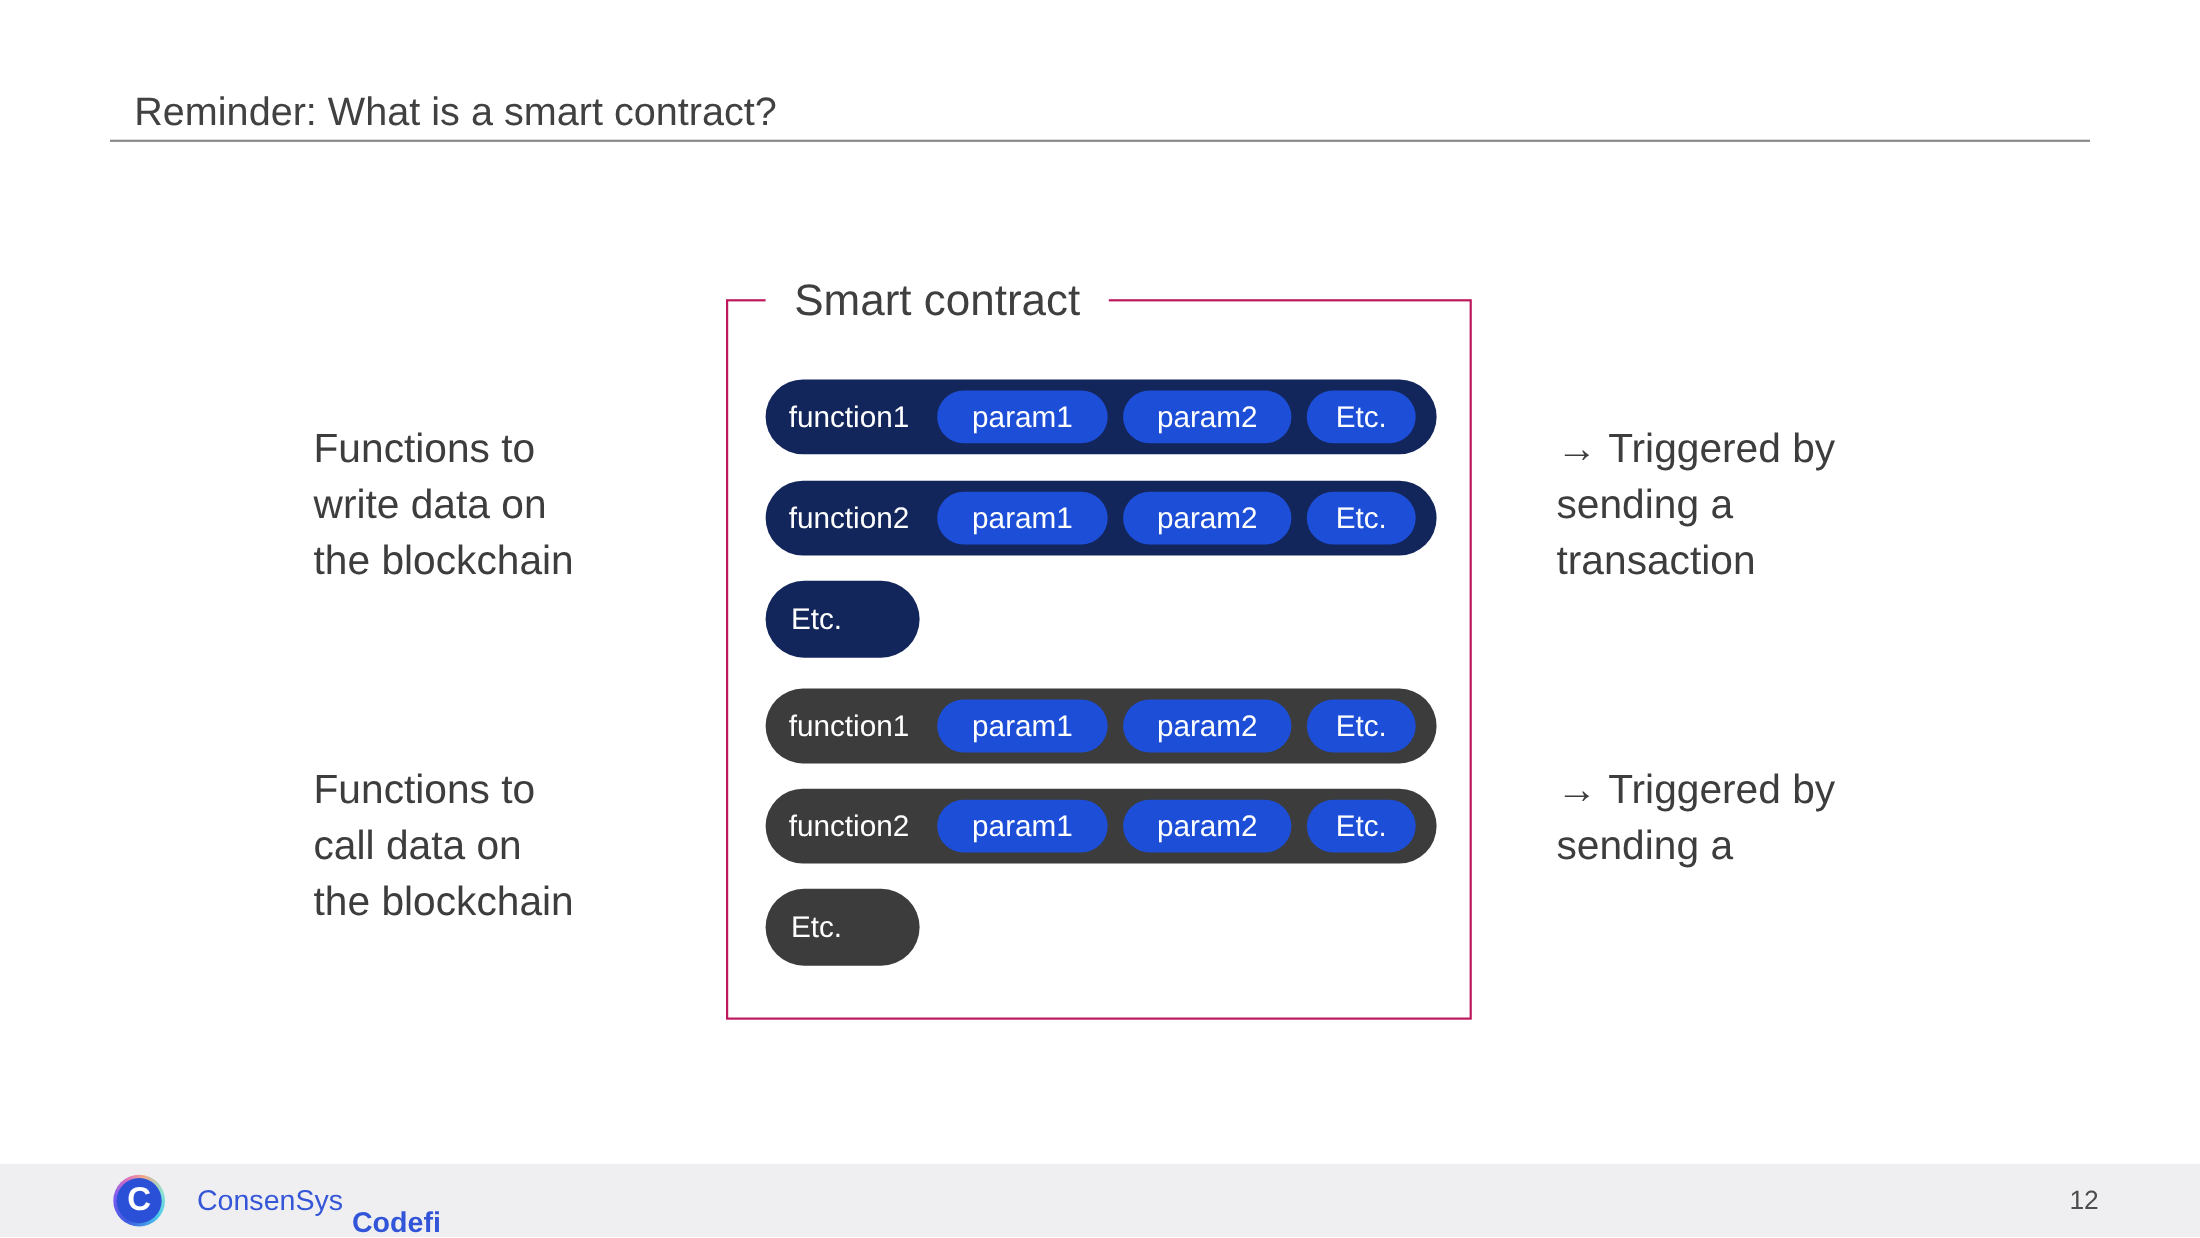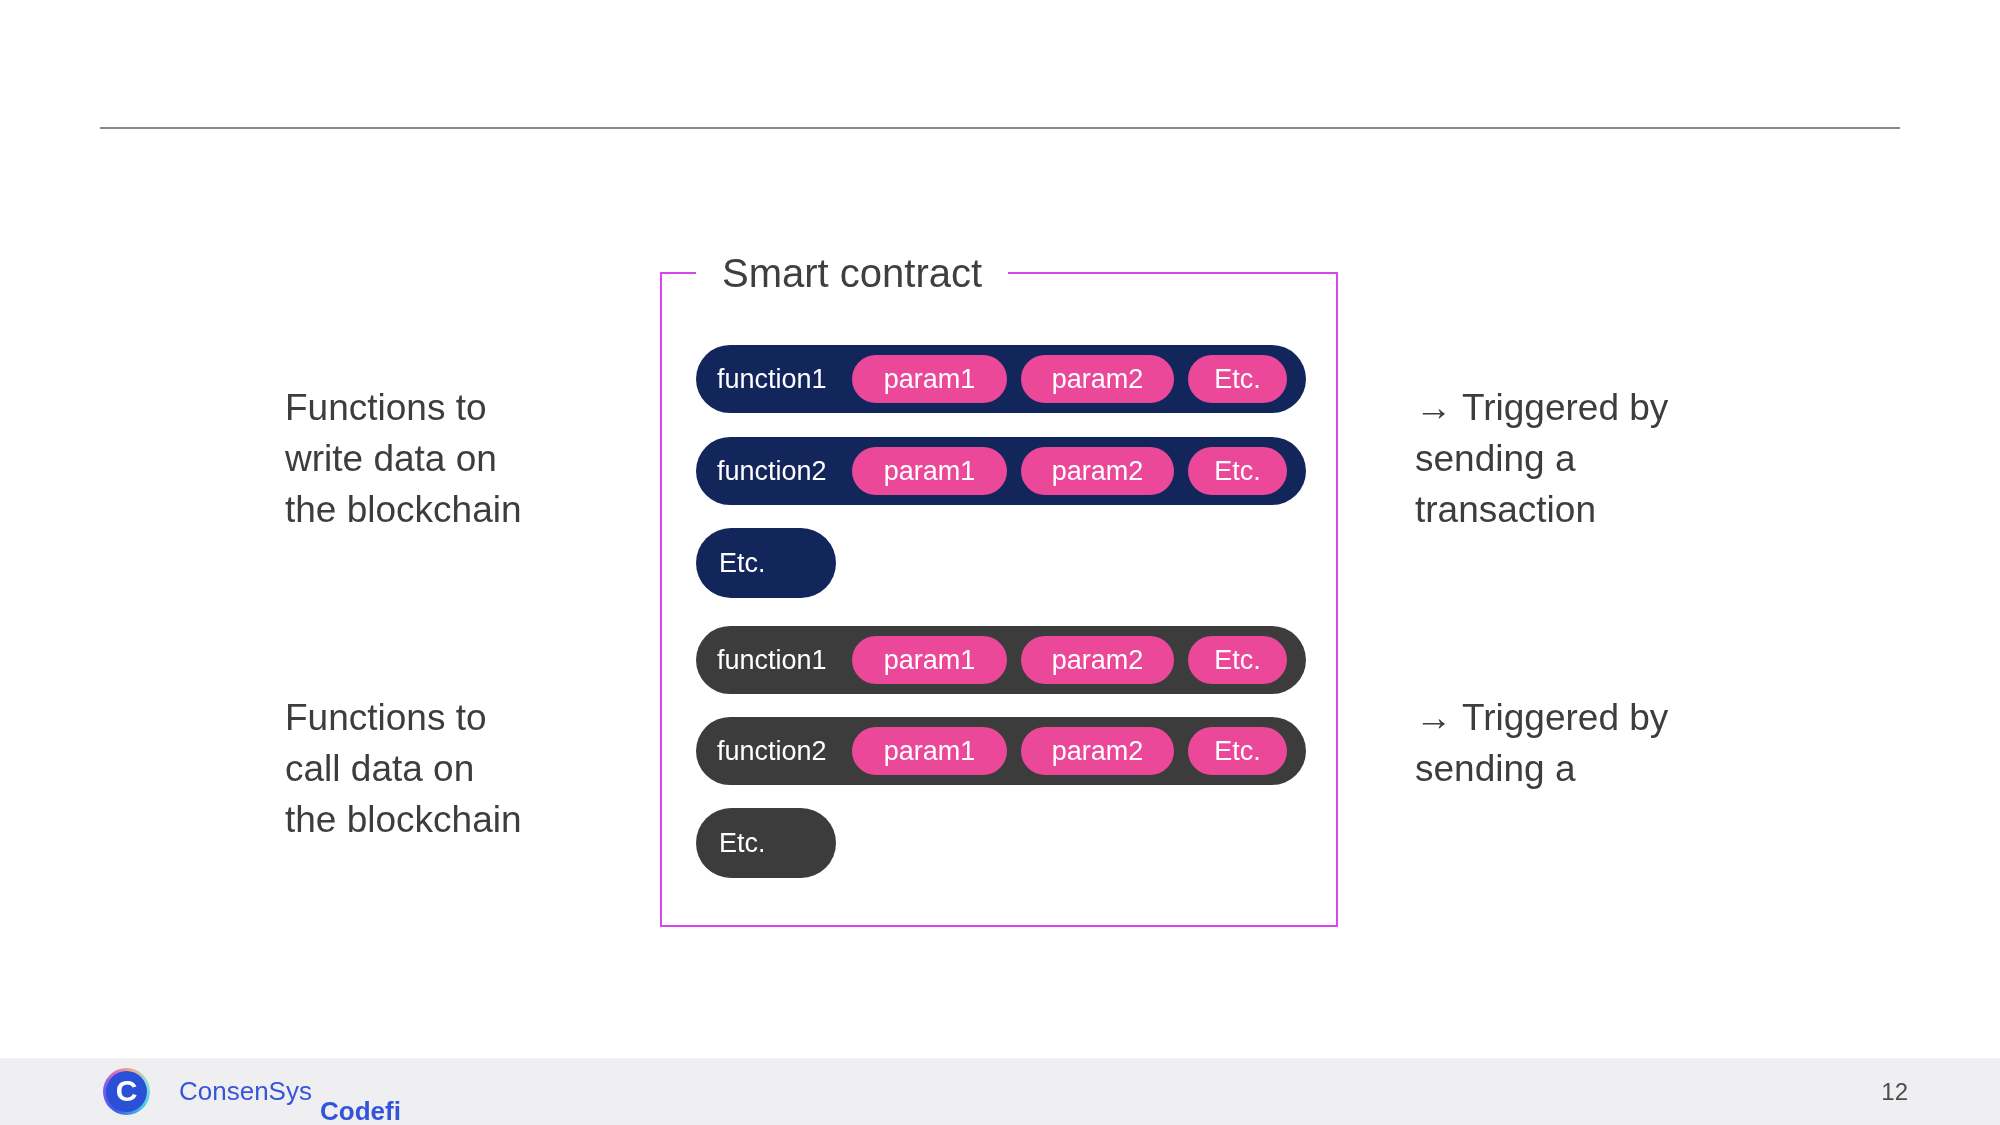--- a/index.html
+++ b/index.html
@@ -17,21 +17,21 @@
     white-space:nowrap;
   }
   .title-rule{
     position:absolute;left:100px;top:127px;
     width:1800px;height:2px;background:#8a8a8a;
   }
   
   .sc-box{
     position:absolute;left:660px;top:272px;
     width:678px;height:655px;
-    border:2px solid #d946ef;background:#ffffff;
+    border:2px solid #be185d;background:#ffffff;
     box-sizing:border-box;
   }
   .sc-legend{
     position:absolute;left:34px;top:-27px;
     background:#ffffff;padding:0 26px;
     font-size:40px;line-height:52px;color:#3f3f3f;
     white-space:nowrap;
   }
   .frow{
     position:absolute;left:34px;
@@ -40,21 +40,21 @@
     padding:0 19px 0 21px;box-sizing:border-box;
   }
   .frow.navy{background:#13265c;}
   .frow.charcoal{background:#3c3c3c;}
   .fname{
     width:135px;flex:none;
     font-size:27px;color:#ffffff;white-space:nowrap;
   }
   .pill{
     flex:none;height:48px;border-radius:24px;
-    background:#ec4899;color:#ffffff;
+    background:#1d4ed8;color:#ffffff;
     display:flex;align-items:center;justify-content:center;
     font-size:27px;margin-right:14px;
   }
   .pill.p1{width:155px;}
   .pill.p2{width:153px;}
   .pill.pe{width:99px;margin-right:0;}
   .etc-row{
     position:absolute;left:34px;
     width:140px;height:70px;border-radius:35px;
     display:flex;align-items:center;
@@ -111,20 +111,21 @@
   .page-num{
     position:absolute;right:92px;top:50%;transform:translateY(-50%);
     font-size:24px;color:#4d4d4d;
   }
 </style>
 </head>
 <body>
 
 <div class="slide">
 
+  <div class="title">Reminder: What is a smart contract?</div>
   <div class="title-rule"></div>
 
   <div class="note note-left nt1">
     <span>Functions to</span><br>
     <b>write data</b><span> on</span><br>
     <span>the blockchain</span>
   </div>
   <div class="note note-left nt2">
     <span>Functions to</span><br>
     <b>call data</b><span> on</span><br>

